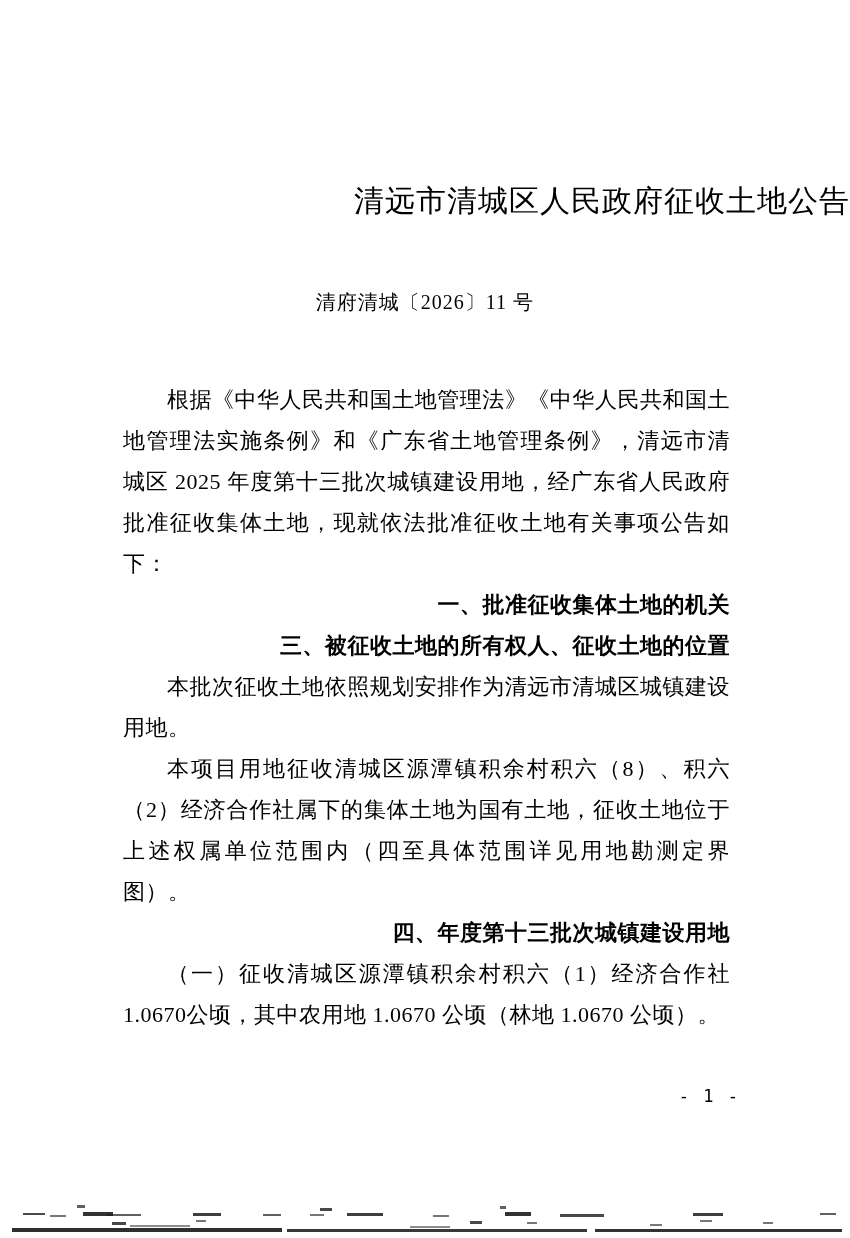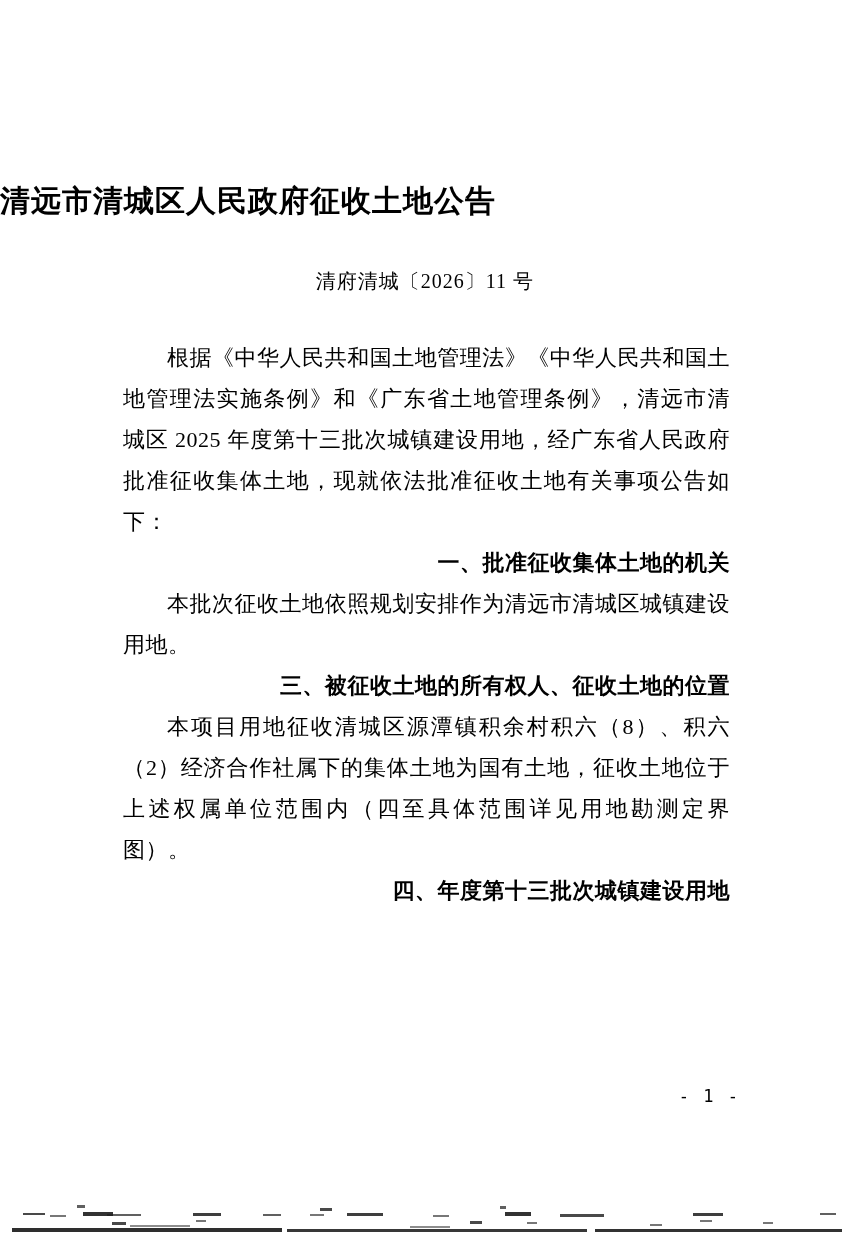--- a/index.html
+++ b/index.html
@@ -12,37 +12,37 @@
     width: 850px;
     height: 1238px;
     background: #ffffff;
     overflow: hidden;
     font-family: "Liberation Serif", serif;
     color: #000000;
   }
   .title {
     margin: 0;
     padding-top: 183px;
-    text-align: left;
+    text-align: right;
     font-size: 30px;
     line-height: 35px;
-    font-weight: bold;
+    font-weight: normal;
     letter-spacing: 1px;
     font-family: "Liberation Serif", serif;
   }
   .docno {
-    margin-top: 51px;
+    margin-top: 72px;
     text-align: center;
     font-size: 20px;
     line-height: 24px;
     letter-spacing: 1px;
     font-family: "Liberation Serif", serif;
   }
   .body {
-    margin: 44px 120px 0 123px; 
+    margin: 65px 120px 0 123px; 
     font-size: 22px;
     line-height: 41px;
     text-align: justify;
     letter-spacing: 0.5px;
   }
   .para {
     margin: 0;
     text-indent: 2em;
     font-family: "Liberation Serif", serif;
   }
@@ -68,24 +68,25 @@
 
 <div class="page">
 
   <h1 class="title">清远市清城区人民政府征收土地公告</h1>
 
   <div class="docno">清府清城〔2026〕11 号</div>
 
   <div class="body">
     <p class="para">根据《中华人民共和国土地管理法》《中华人民共和国土地管理法实施条例》和《广东省土地管理条例》，清远市清城区 2025 年度第十三批次城镇建设用地，经广东省人民政府批准征收集体土地，现就依法批准征收土地有关事项公告如下：</p>
     <p class="para heading">一、批准征收集体土地的机关</p>
+    <p class="para heading">三、被征收土地的所有权人、征收土地的位置</p>
     <p class="para">本批次征收土地依照规划安排作为清远市清城区城镇建设用地。</p>
-    <p class="para heading">三、被征收土地的所有权人、征收土地的位置</p>
     <p class="para">本项目用地征收清城区源潭镇积余村积六（8）、积六（2）经济合作社属下的集体土地为国有土地，征收土地位于上述权属单位范围内（四至具体范围详见用地勘测定界图）。</p>
     <p class="para heading">四、年度第十三批次城镇建设用地</p>
+    <p class="para">（一）征收清城区源潭镇积余村积六（1）经济合作社1.0670公顷，其中农用地 1.0670 公顷（林地 1.0670 公顷）。</p>
   </div>
 
   <div class="pagenum">- 1 -</div>
 
   <div class="scan-artifacts">
     <i style="left:23px;  top:1213px; width:22px; height:2px; opacity:.8;"></i>
     <i style="left:50px;  top:1215px; width:16px; height:2px; opacity:.6;"></i>
     <i style="left:77px;  top:1205px; width:8px;  height:3px; opacity:.7;"></i>
     <i style="left:83px;  top:1212px; width:30px; height:4px; opacity:.9;"></i>
     <i style="left:107px; top:1214px; width:34px; height:2px; opacity:.7;"></i>

